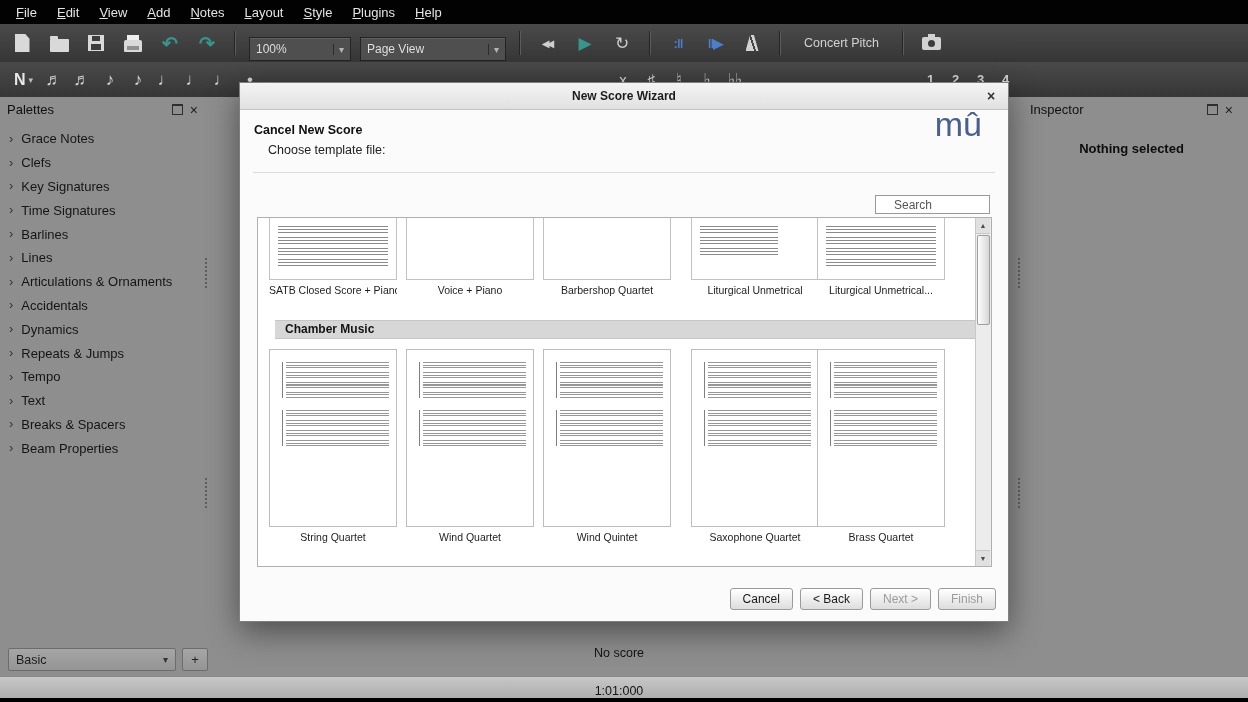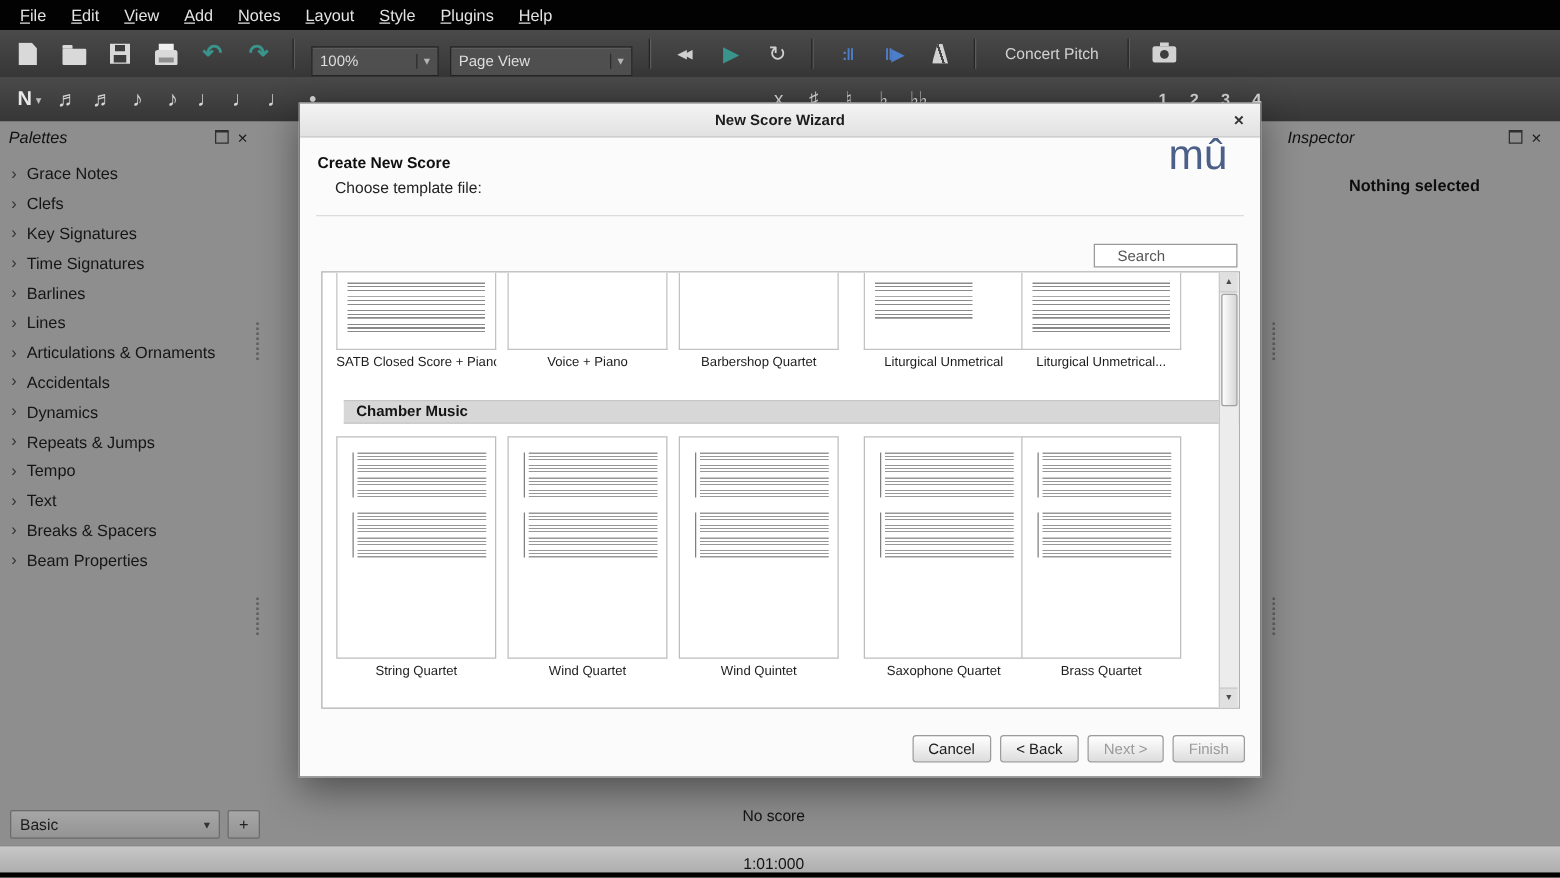--- a/index.html
+++ b/index.html
@@ -53,21 +53,21 @@
   .note-btn{width:22px;height:28px;display:flex;align-items:center;justify-content:center;color:#d6d6d6;font-size:17px;flex:none;}
   .grp-accidentals{position:absolute;left:612px;top:3px;display:flex;gap:6px;}
   .grp-accidentals .note-btn{font-size:15px;}
   .grp-voices{position:absolute;left:922px;top:3px;display:flex;gap:8px;}
   .grp-voices .note-btn{width:17px;font-size:13px;font-weight:bold;}
 
   
   .panel{position:absolute;top:97px;height:579px;z-index:1;}
   .panel-palettes{left:0;width:205px;}
   .panel-inspector{left:1023px;width:217px;}
-  .panel-header{display:flex;align-items:center;padding:5px 7px 2px 7px;font-style:italic;}
+  .panel-header{display:flex;align-items:center;padding:5px 7px 2px 7px;}
   .panel-title{font-size:13px;color:#101010;}
   .panel-hicons{margin-left:auto;display:flex;align-items:center;gap:7px;}
   .float-icon{width:9px;height:8px;border:1px solid #2e2e2e;border-top-width:2px;}
   .panel-close{font-size:14px;color:#1d1d1d;line-height:10px;}
   .palette-list{margin-top:8px;}
   .palette-item{display:flex;align-items:center;height:23.8px;padding-left:9px;font-size:13px;color:#151515;cursor:default;}
   .palette-item .chev{font-size:13px;color:#333;margin-right:8px;line-height:10px;}
   .palette-footer{position:absolute;bottom:5px;left:8px;display:flex;gap:6px;}
   .ws-combo{width:152px;height:21px;background:linear-gradient(#a6a6a6,#949494);border:1px solid #6c6c6c;border-radius:2px;
             display:flex;align-items:center;font-size:12.5px;color:#1c1c1c;padding:0 7px;gap:41px;}
@@ -329,21 +329,21 @@
     <span>No score</span>
     <span>1:01:000</span>
   </div>
   <div class="bottom-edge"></div>
 
   <div class="dialog">
     <div class="dlg-titlebar">
       <span>New Score Wizard</span>
       <span class="dlg-close">×</span>
     </div>
-    <div class="dlg-heading">Create New Score</div>
+    <div class="dlg-heading">Cancel New Score</div>
     <div class="dlg-instruction">Choose template file:</div>
     <div class="dlg-logo">mû</div>
     <div class="dlg-sep"></div>
     <input class="dlg-search" type="text" placeholder="Search" style="">
 
     <div class="tpl-list">
       <div class="row-top">
         <div class="card c0">
           <div class="preview">
               <div class="sline"></div>

